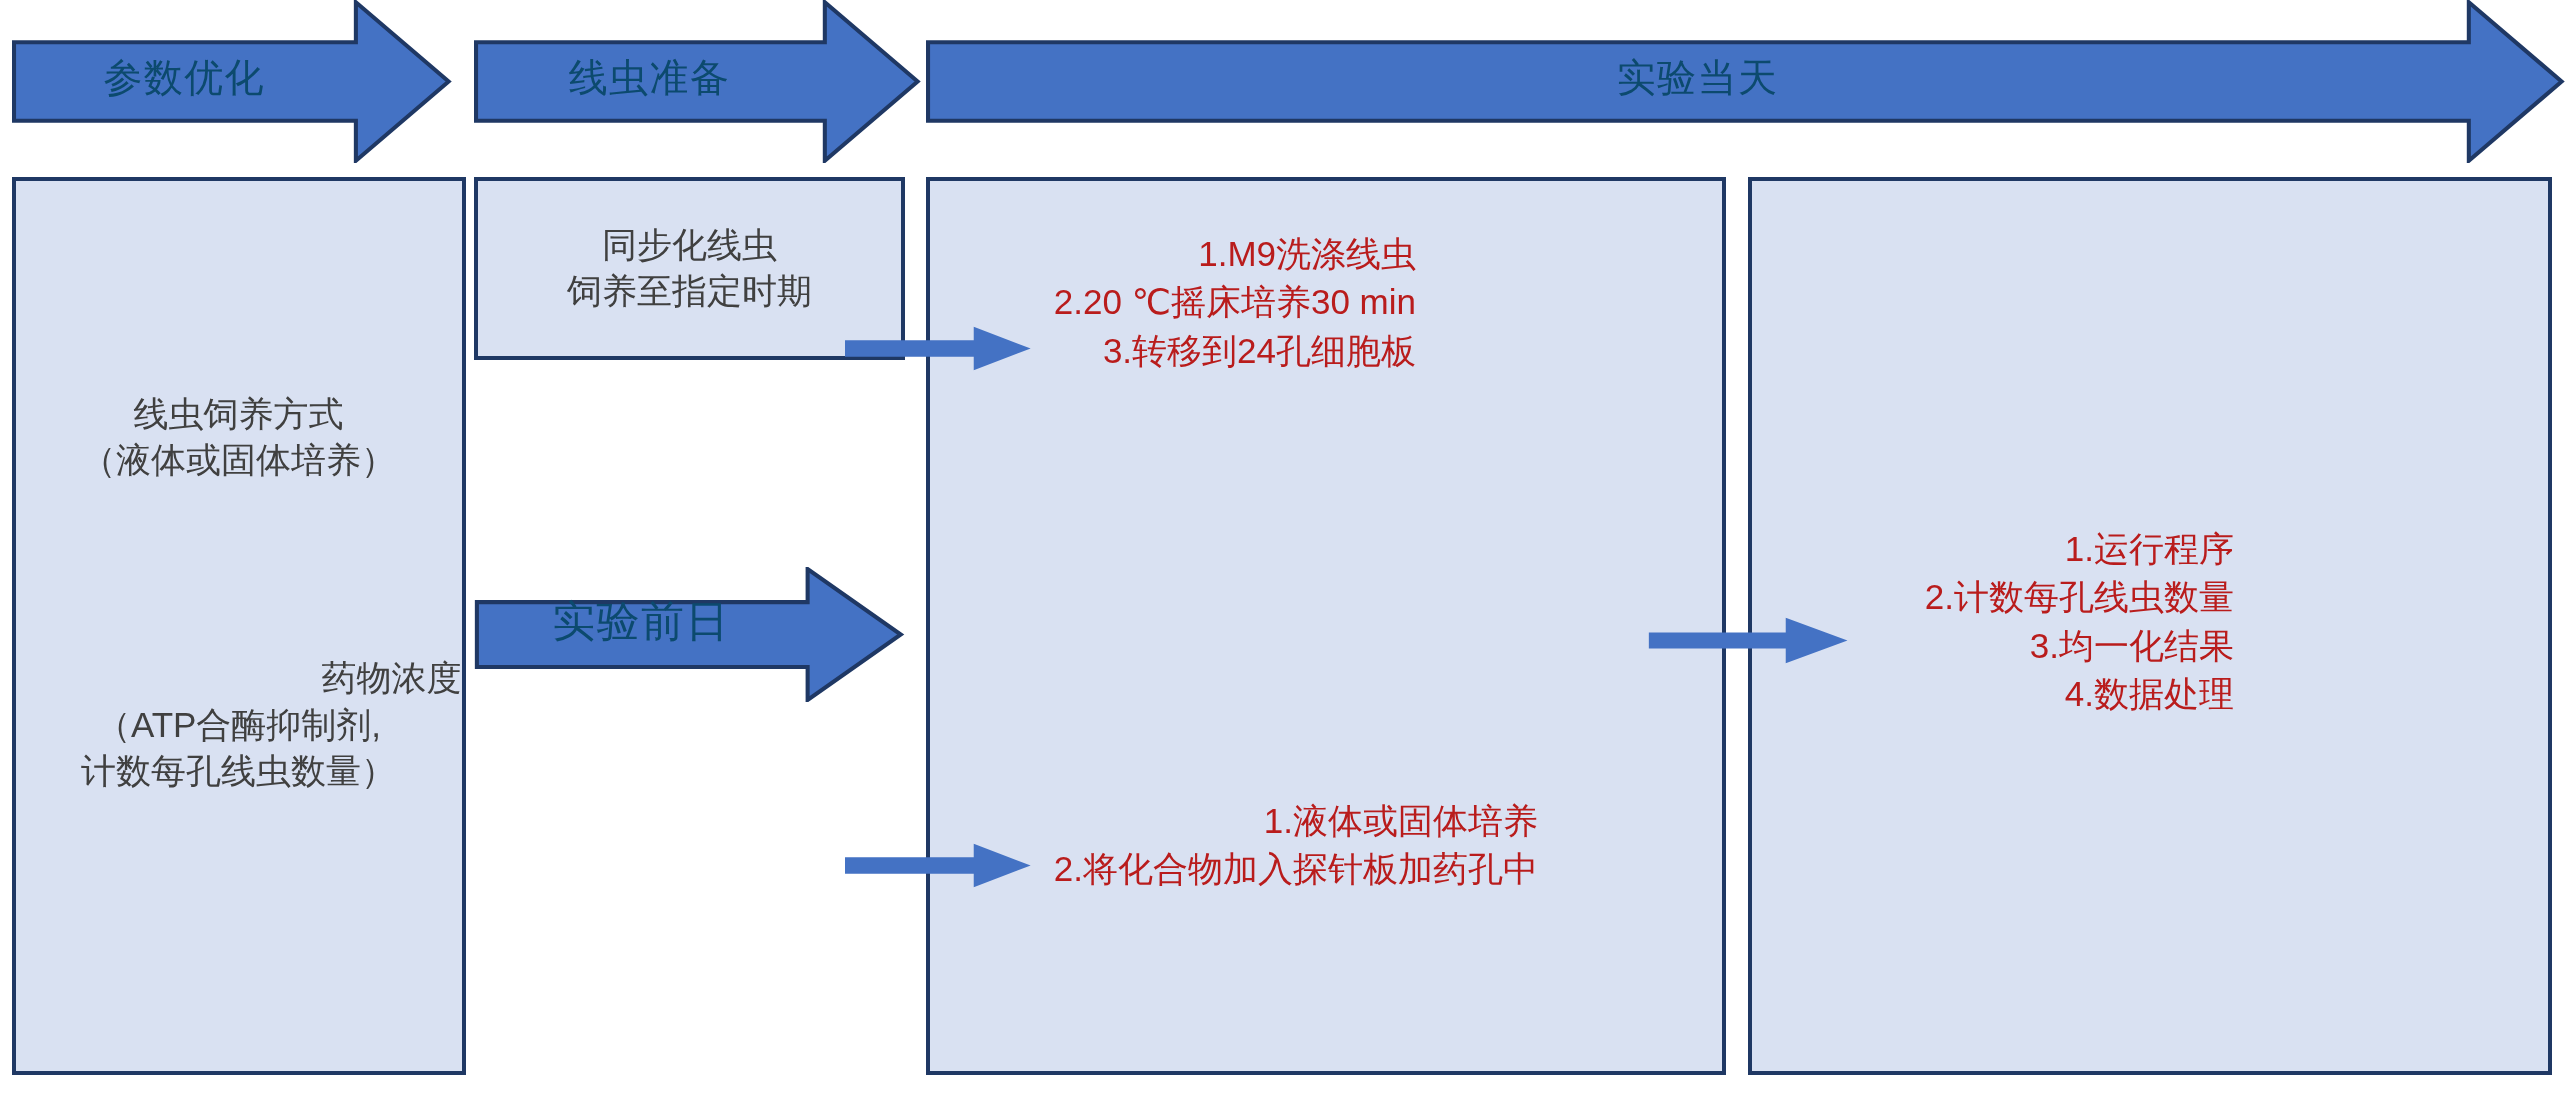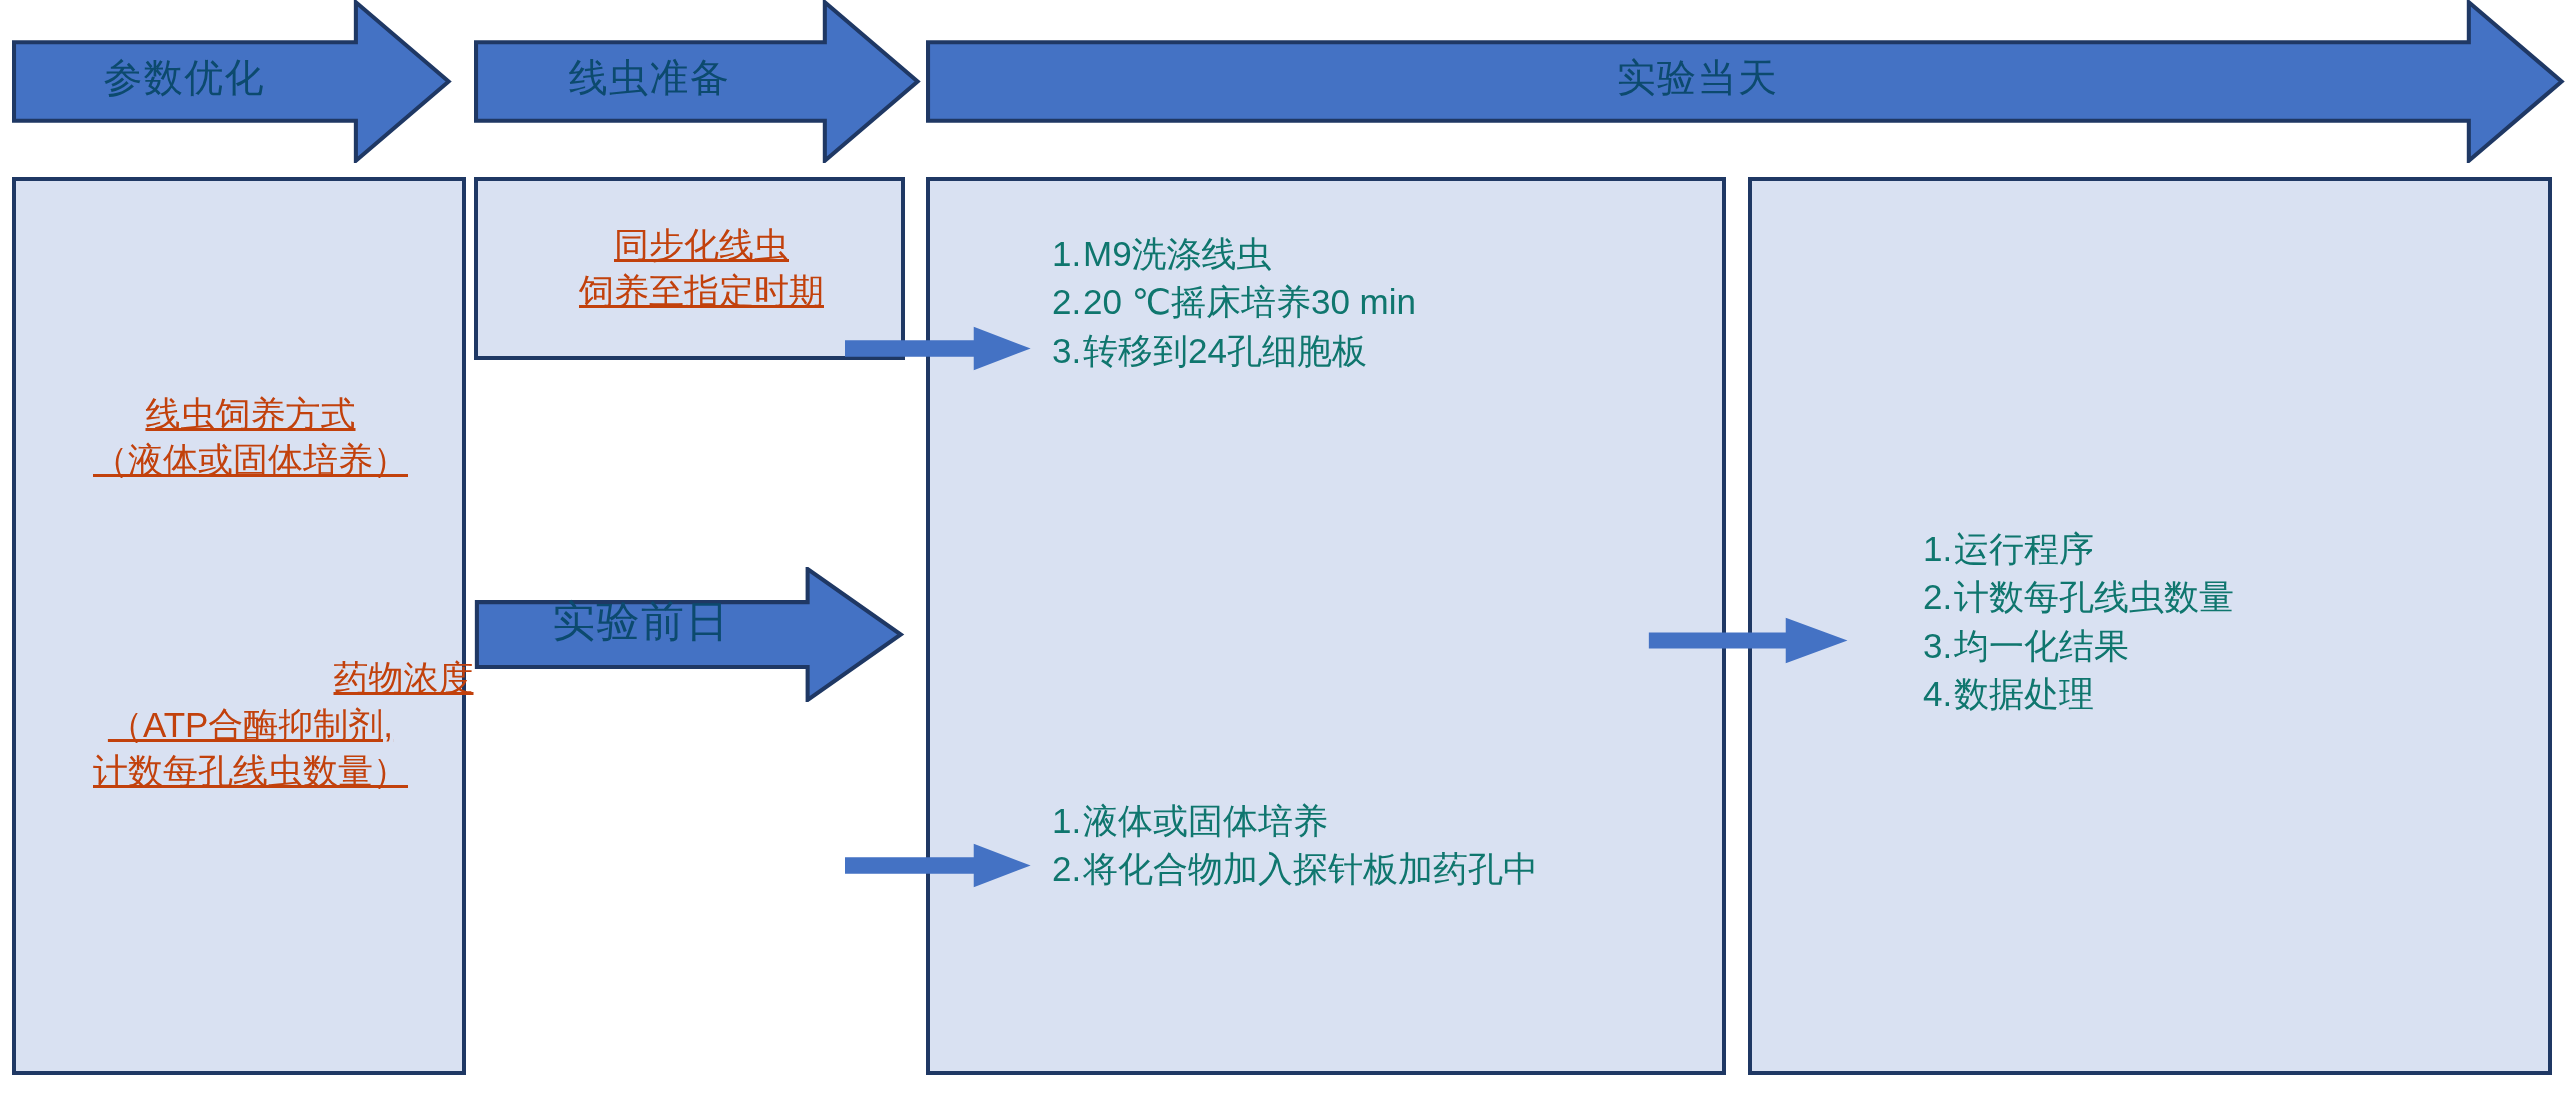--- a/index.html
+++ b/index.html
@@ -47,39 +47,39 @@
   
   .panel {
     position: absolute;
     background: #D9E1F2;
     border: 4.1px solid #1F3864;
     box-sizing: border-box;
   }
 
   .panel-text {
     position: absolute;
-    left: 12px;
+    left: 0;
     width: 100%;
     text-align: center;
     font-size: 35px;
     line-height: 1.32;
-    color: #c2410c;
+    color: #404040;
     white-space: pre-line;
-    text-decoration: underline;
   }
 
   
   .steps {
     position: absolute;
     margin: 0;
     padding: 0;
     list-style: none;
     font-size: 35px;
     line-height: 1.38;
-    color: #0f766e;
+    color: #b91c1c;
+    text-align: right;
   }
   .steps li {
     white-space: nowrap;
   }
   .steps li .num {
     display: inline-block;
     min-width: 31px;
   }
 
   sub {

